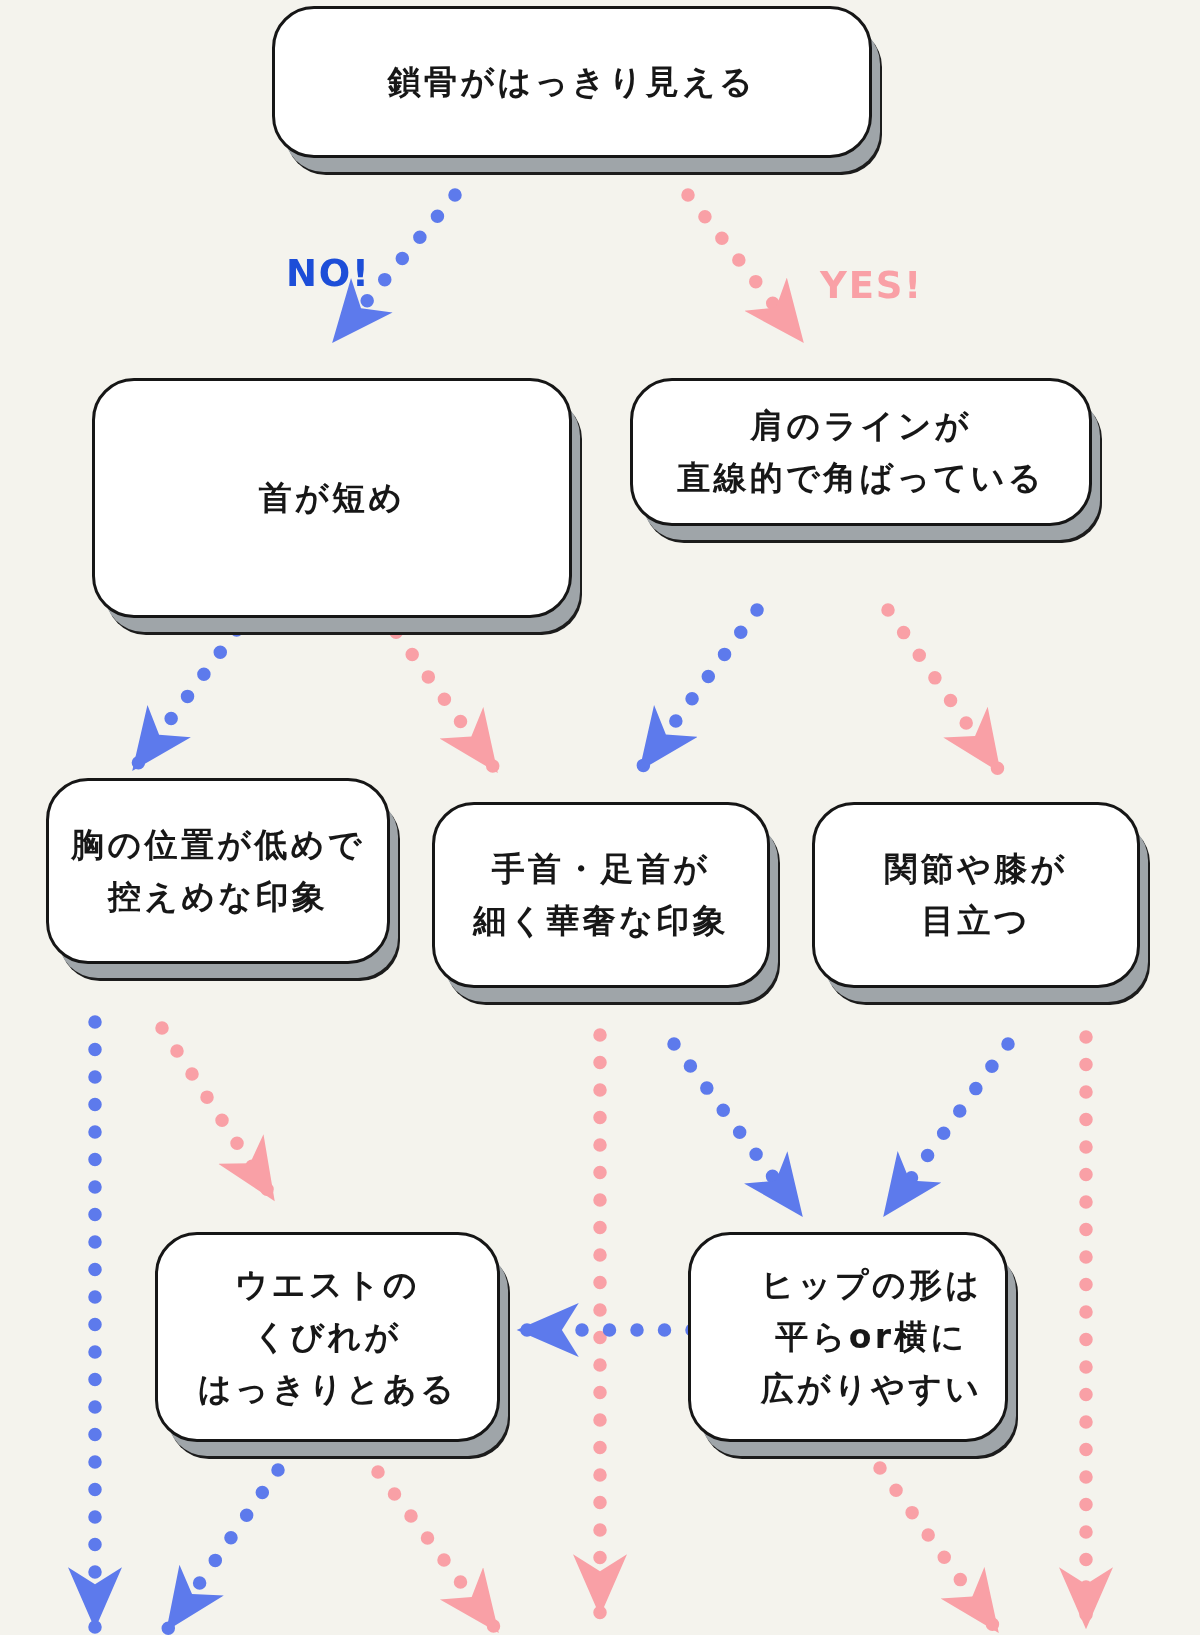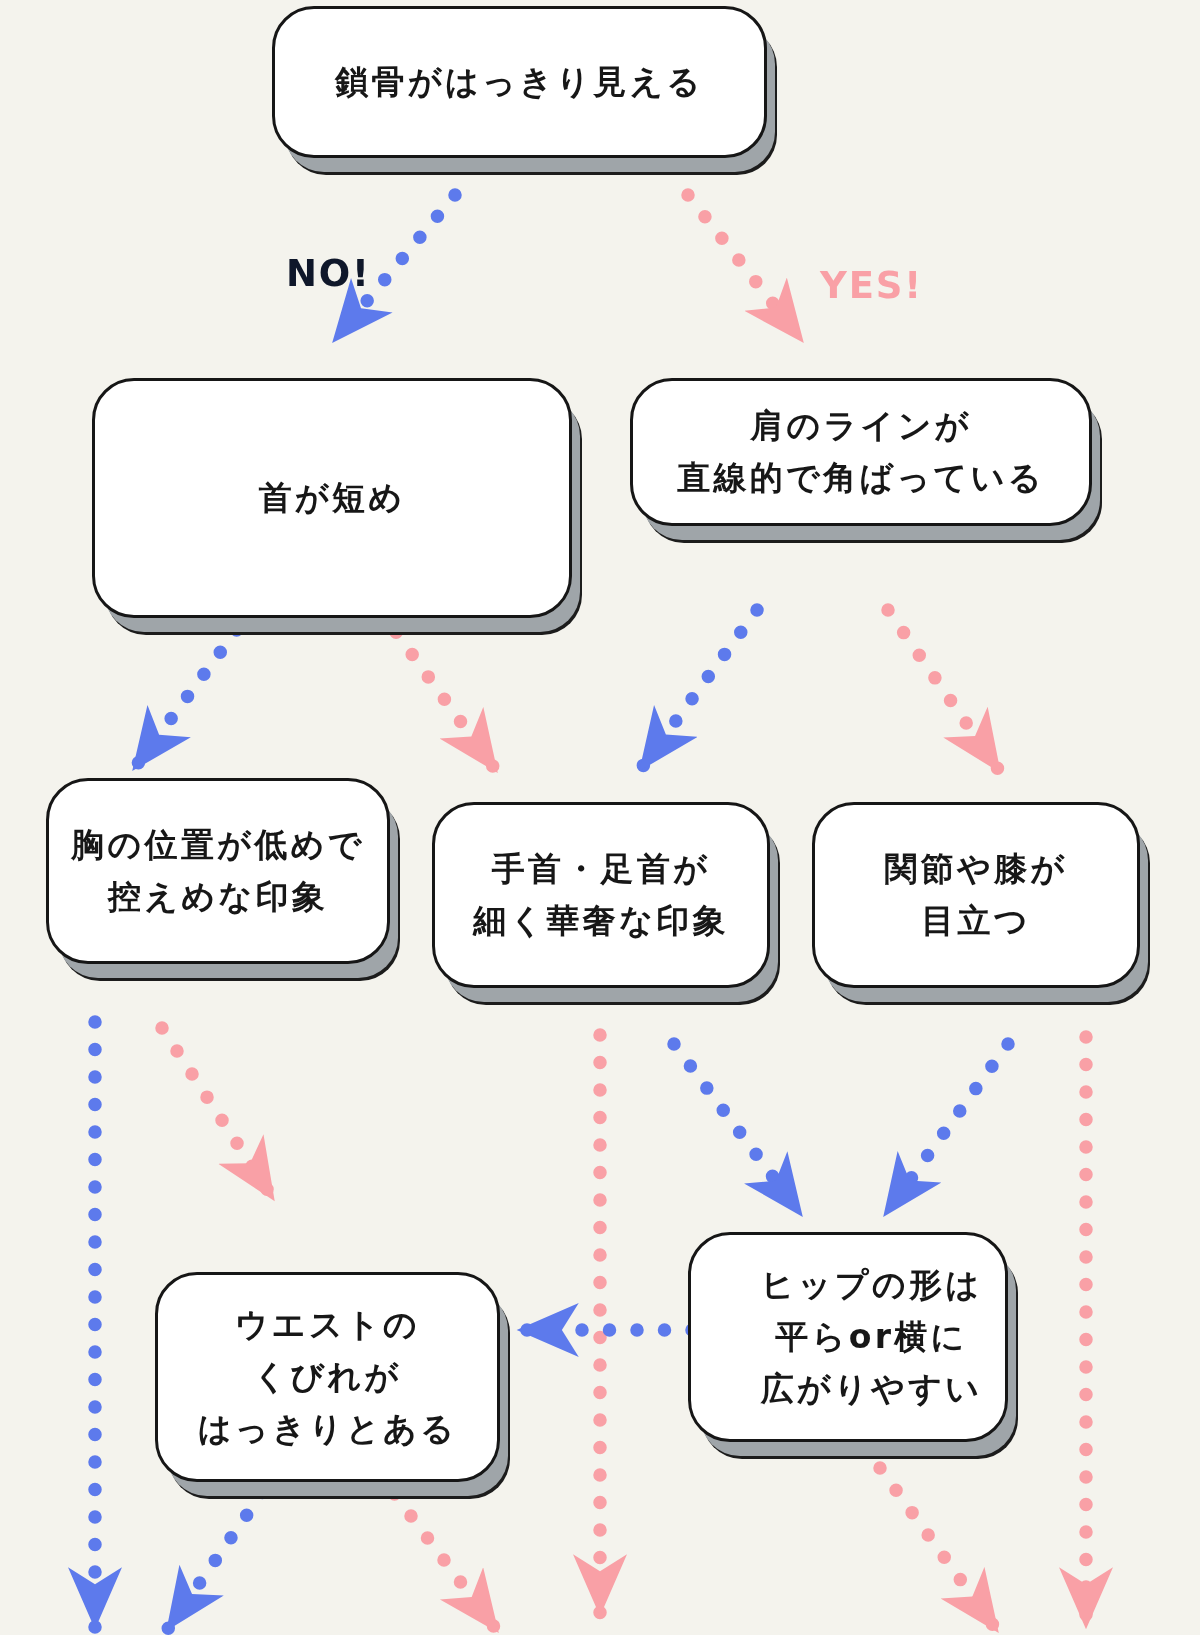--- a/index.html
+++ b/index.html
@@ -34,21 +34,21 @@
     white-space:pre-line;
     z-index:2;
   }
   .edge-label{
     position:absolute;
     font-weight:bold;
     font-size:37px;
     letter-spacing:0.05em;
     z-index:3;
   }
-  #label-no{left:286px;top:252px;color:#0f172a;}
+  #label-no{left:286px;top:252px;color:#1d4ed8;}
   #label-yes{left:820px;top:264px;color:#f9a0a6;}
 </style>
 </head>
 <body>
 
 <div class="canvas">
 
   <svg id="arrows" viewBox="0 0 1200 1635" xmlns="http://www.w3.org/2000/svg">
     <defs>
       <marker id="dart-blue" markerWidth="5.2" markerHeight="4.4" refX="4.5" refY="2" orient="auto" markerUnits="strokeWidth">
@@ -69,31 +69,31 @@
       <line x1="600" y1="1035" x2="600" y2="1615" stroke="#f9a0a6" stroke-width="13.5" stroke-linecap="round" stroke-dasharray="0 27.5" marker-end="url(#dart-pink)"></line>
       <line x1="674" y1="1044" x2="802" y2="1216" stroke="#5d7aec" stroke-width="13.5" stroke-linecap="round" stroke-dasharray="0 27.5" marker-end="url(#dart-blue)"></line>
       <line x1="1008" y1="1044" x2="884" y2="1216" stroke="#5d7aec" stroke-width="13.5" stroke-linecap="round" stroke-dasharray="0 27.5" marker-end="url(#dart-blue)"></line>
       <line x1="1086" y1="1037" x2="1086" y2="1628" stroke="#f9a0a6" stroke-width="13.5" stroke-linecap="round" stroke-dasharray="0 27.5" marker-end="url(#dart-pink)"></line>
       <line x1="692" y1="1330" x2="518" y2="1330" stroke="#5d7aec" stroke-width="13.5" stroke-linecap="round" stroke-dasharray="0 27.5" marker-end="url(#dart-blue)"></line>
       <line x1="278" y1="1470" x2="167" y2="1630" stroke="#5d7aec" stroke-width="13.5" stroke-linecap="round" stroke-dasharray="0 27.5" marker-end="url(#dart-blue)"></line>
       <line x1="378" y1="1472" x2="498" y2="1632" stroke="#f9a0a6" stroke-width="13.5" stroke-linecap="round" stroke-dasharray="0 27.5" marker-end="url(#dart-pink)"></line>
       <line x1="880" y1="1468" x2="998" y2="1632" stroke="#f9a0a6" stroke-width="13.5" stroke-linecap="round" stroke-dasharray="0 27.5" marker-end="url(#dart-pink)"></line>
     </svg>
 
-  <div class="node" style="left: 272px; top: 6px; width: 495px; height: 152px;">鎖骨がはっきり見える</div>
+  <div class="node" style="left: 272px; top: 6px; width: 600px; height: 152px;">鎖骨がはっきり見える</div>
   <div class="node" style="left: 92px; top: 378px; width: 480px; height: 240px;">首が短め</div>
   <div class="node" style="left: 630px; top: 378px; width: 462px; height: 148px;">肩のラインが
 直線的で角ばっている</div>
   <div class="node" style="left: 46px; top: 778px; width: 344px; height: 186px;">胸の位置が低めで
 控えめな印象</div>
   <div class="node" style="left: 432px; top: 802px; width: 338px; height: 186px;">手首・足首が
 細く華奢な印象</div>
   <div class="node" style="left: 812px; top: 802px; width: 328px; height: 186px;">関節や膝が
 目立つ</div>
-  <div class="node" style="left: 155px; top: 1232px; width: 345px; height: 210px; margin-top: 40px;">ウエストの
+  <div class="node" style="left: 155px; top: 1232px; width: 345px; height: 210px;">ウエストの
 くびれが
 はっきりとある</div>
   <div class="node" style="left: 688px; top: 1232px; width: 320px; height: 210px; padding-left: 47px;">ヒップの形は
 平らor横に
 広がりやすい</div>
 
   <span id="label-no" class="edge-label">NO!</span>
   <span id="label-yes" class="edge-label">YES!</span>
 
 </div>

